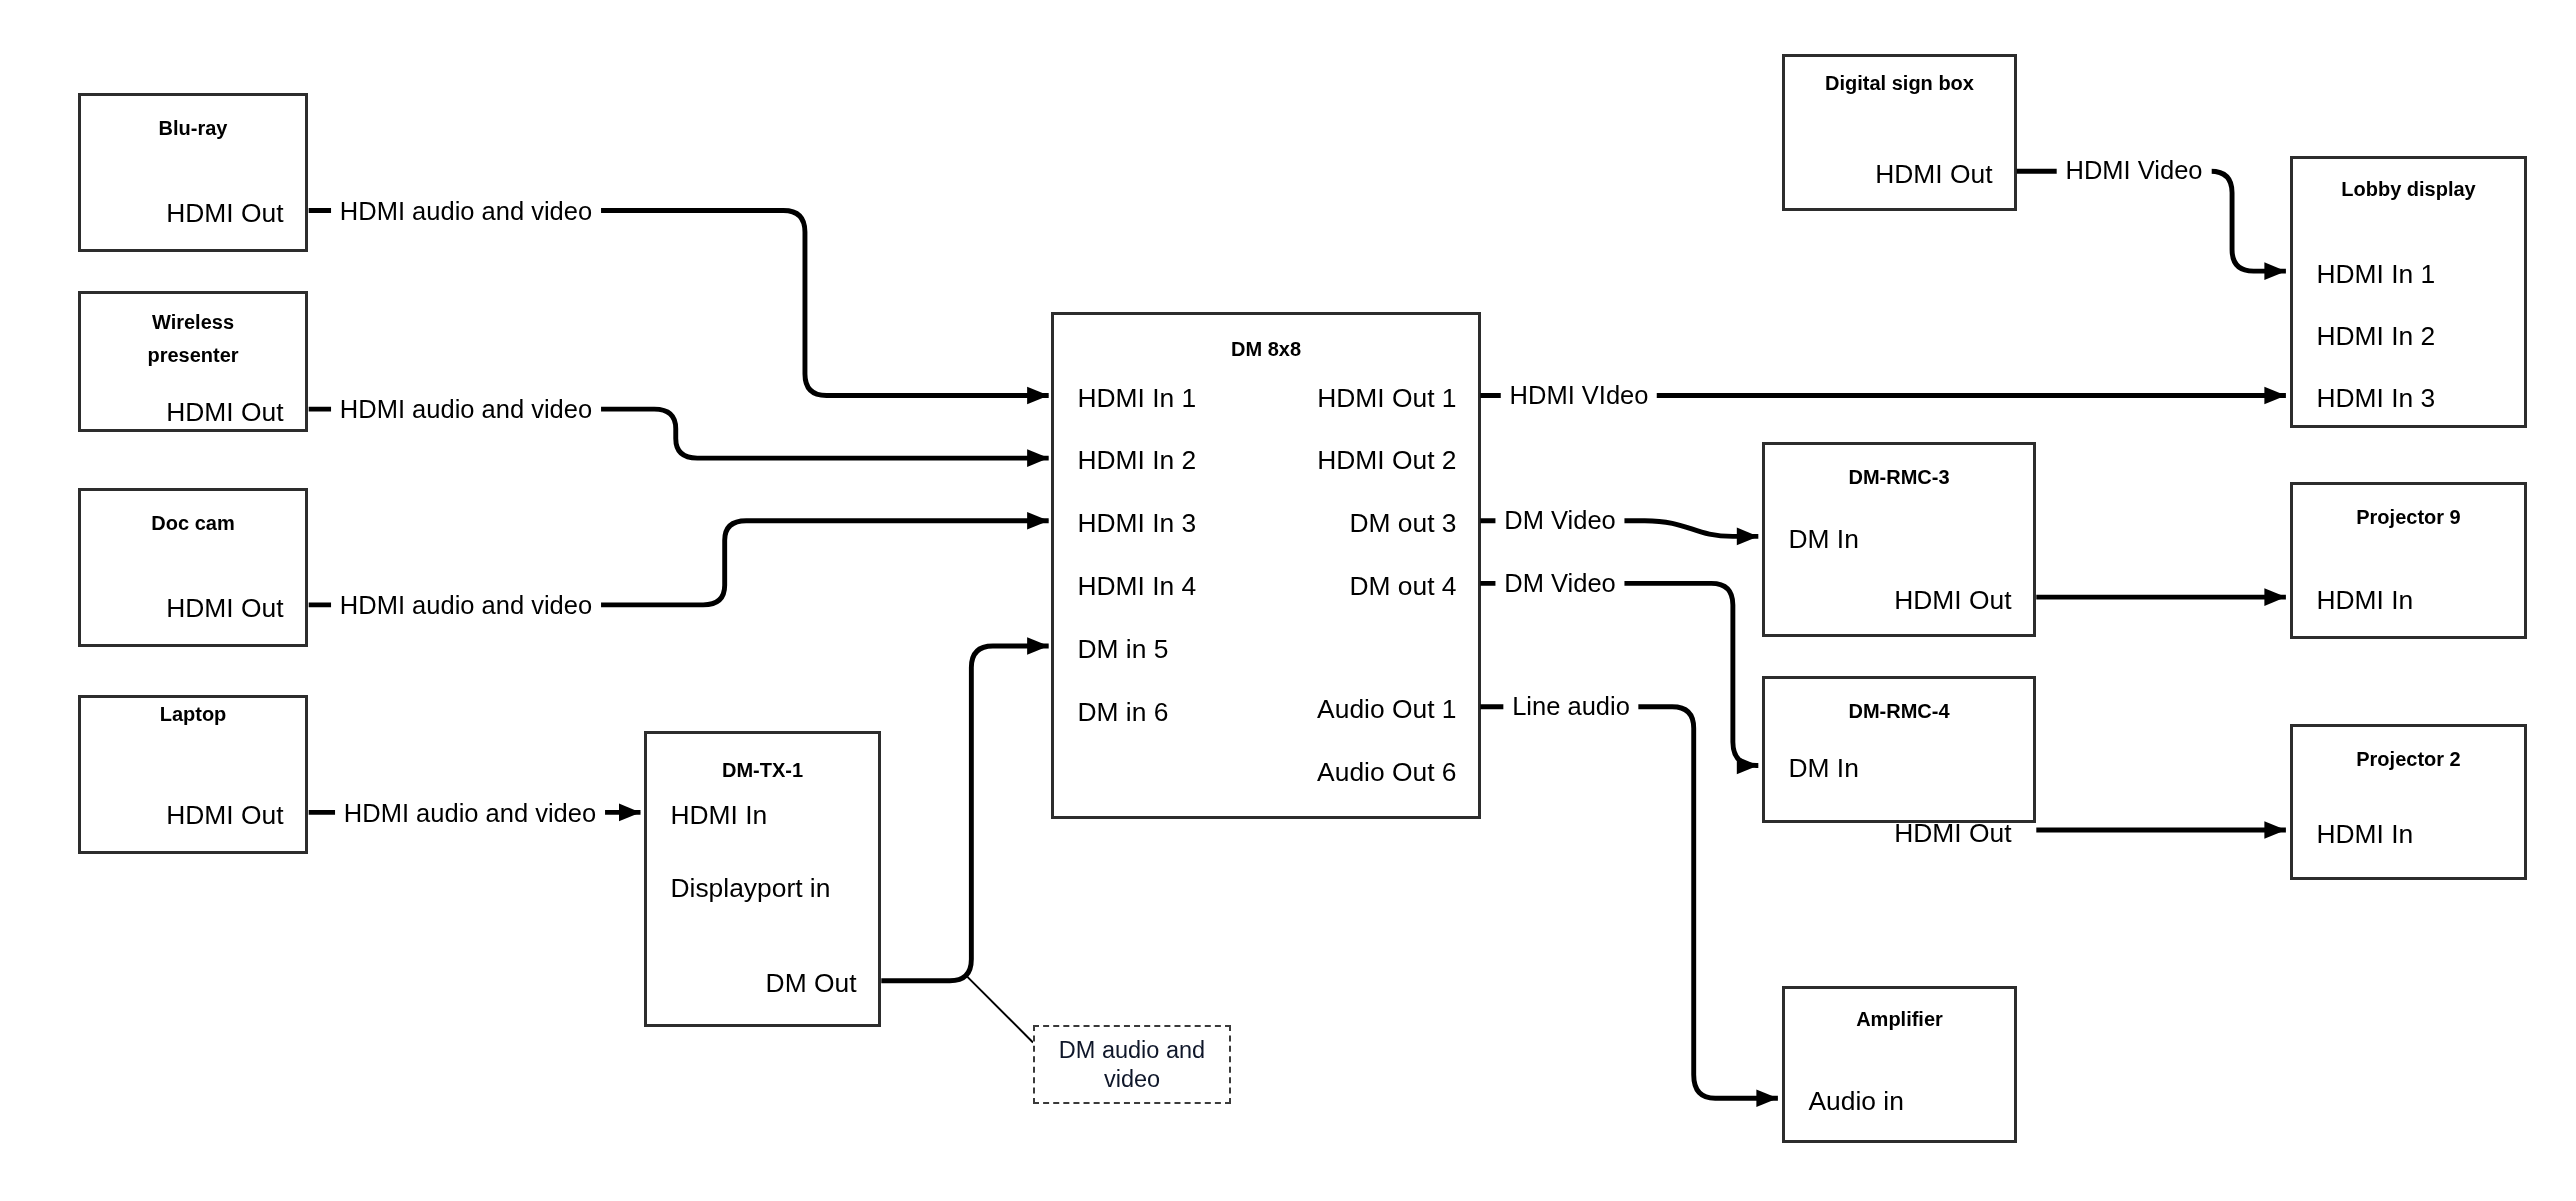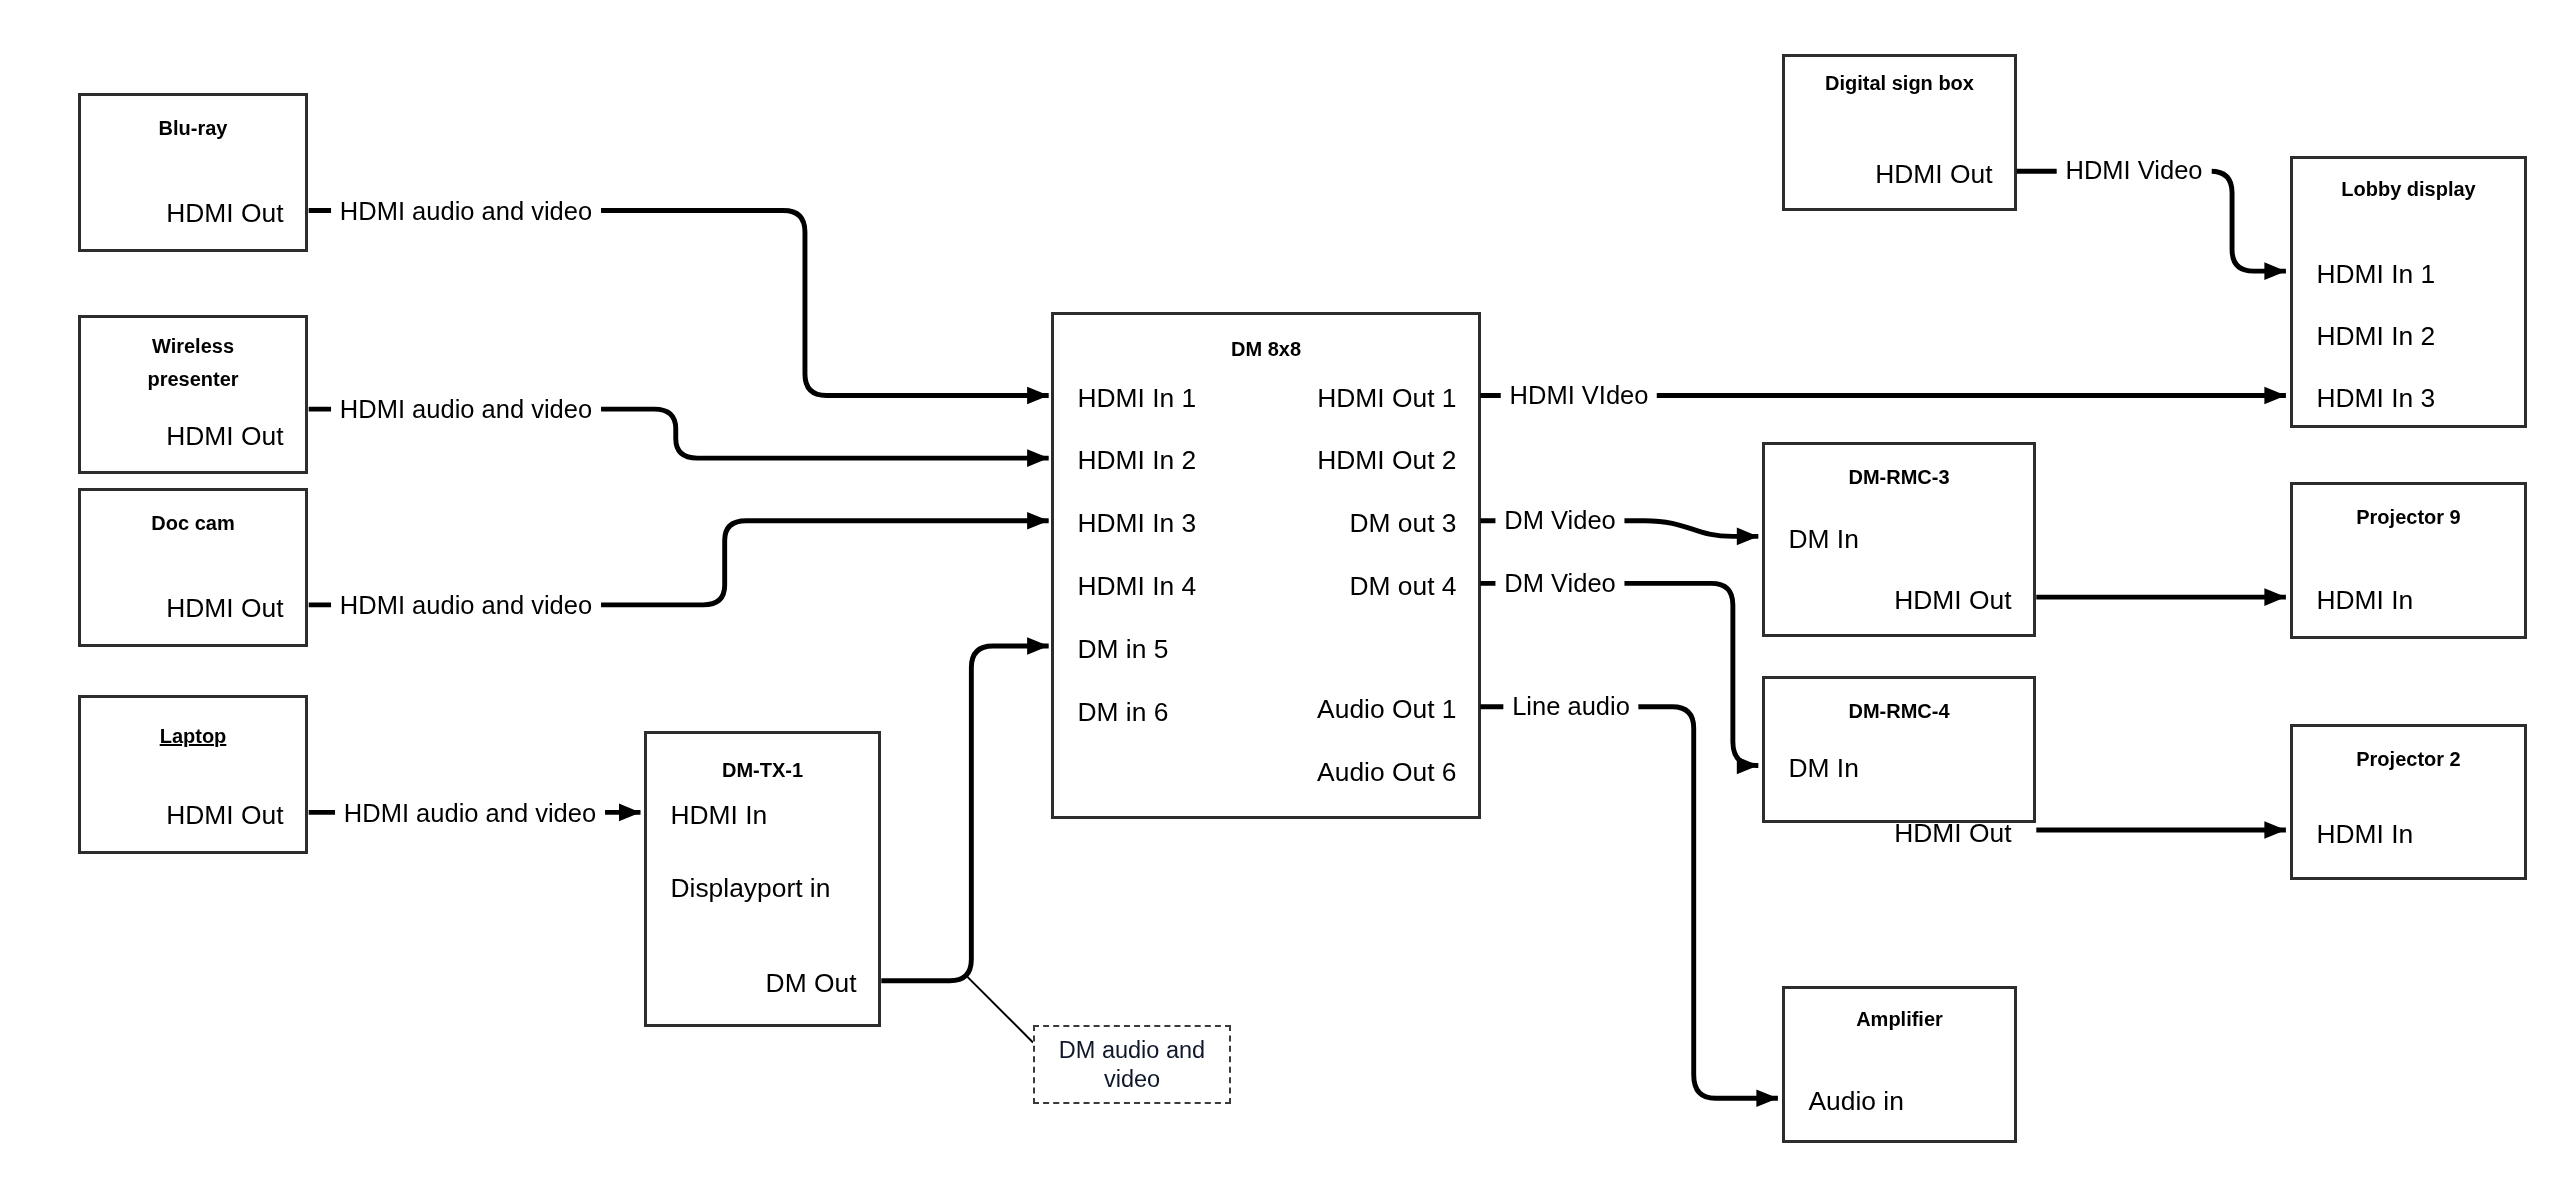--- a/index.html
+++ b/index.html
@@ -73,32 +73,32 @@
 </head>
 <body>
 
 <div id="canvas">
 
   <div class="node" style="left:78px;top:93px;width:230px;height:159px;">
     <div class="title" style="top:15.7px;width:215px;">Blu-ray</div>
     <div class="port r" style="top:102px;">HDMI Out</div>
   </div>
 
-  <div class="node" style="left:78px;top:291px;width:230px;height:159px;margin-top:24px;">
+  <div class="node" style="left:78px;top:291px;width:230px;height:141px;">
     <div class="title" style="top:11.7px;width:157px;">Wireless presenter</div>
     <div class="port r" style="top:103px;">HDMI Out</div>
   </div>
 
   <div class="node" style="left:78px;top:488px;width:230px;height:159px;padding-left:26px;">
     <div class="title" style="top:15.7px;width:215px;">Doc cam</div>
     <div class="port r" style="top:102px;">HDMI Out</div>
   </div>
 
   <div class="node" style="left:78px;top:695px;width:230px;height:159px;">
-    <div class="title" style="top:22px;width:215px;text-decoration:underline;">Laptop</div>
+    <div class="title" style="top:0;width:215px;">Laptop</div>
     <div class="port r" style="top:102px;">HDMI Out</div>
   </div>
 
   <div class="node" style="left:644px;top:731px;width:237px;height:296px;">
     <div class="title" style="top:19.6px;width:215px;">DM-TX-1</div>
     <div class="port l" style="top:66px;">HDMI In</div>
     <div class="port l" style="top:139px;">Displayport in</div>
     <div class="port r" style="top:234px;">DM Out</div>
   </div>
 

